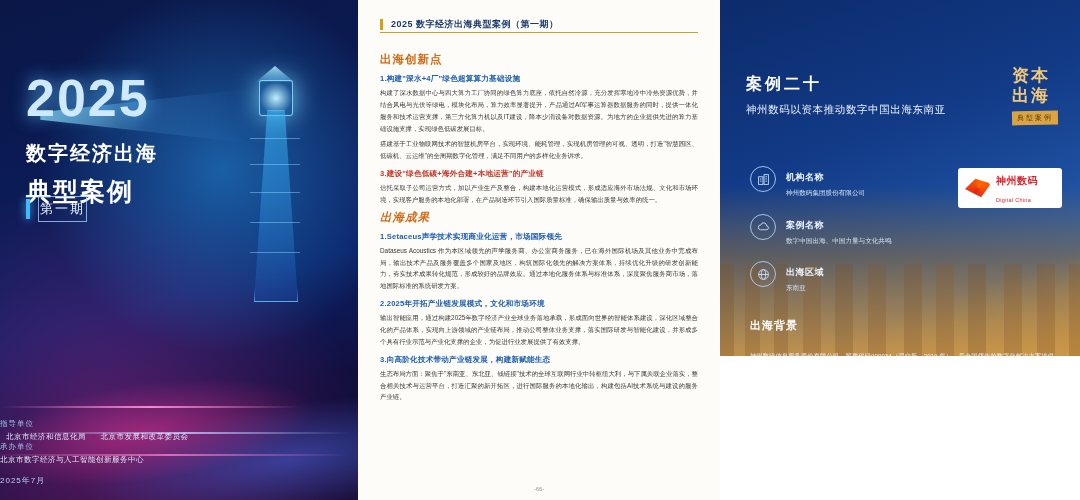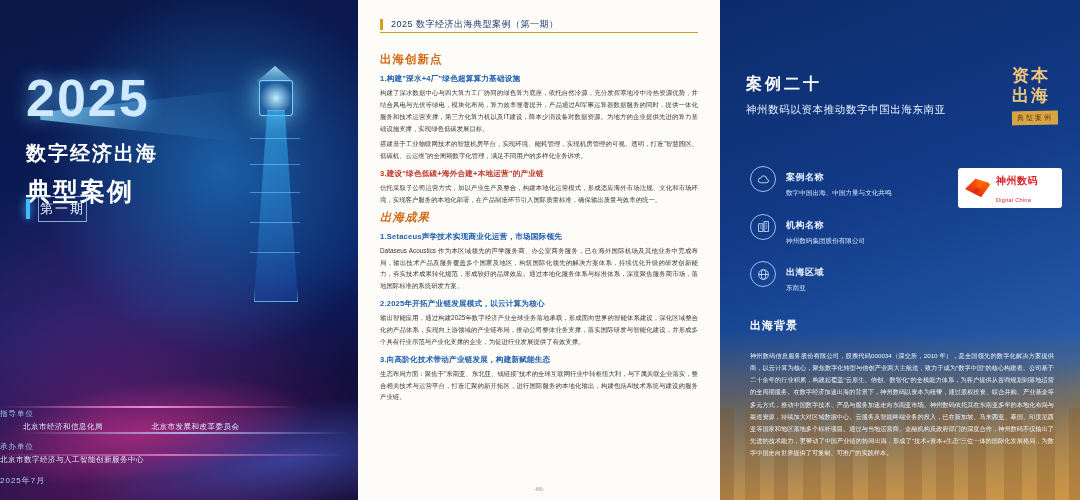--- a/index.html
+++ b/index.html
@@ -80,48 +80,48 @@
   .issue .bar{width:4px;height:20px;background:#43b9ff;box-shadow:0 0 8px #43b9ff;}
   .issue .box{
     border:1px solid rgba(170,220,255,.75);color:#eaf6ff;font-size:13px;
     padding:3px 1px;letter-spacing:2px;
   }
   .cover-foot{
     position:absolute;left:0;right:0;bottom:14px;text-align:left;color:#cfe0f5;
   }
   .cover-foot .lbl{font-size:7.5px;color:#9fc4e8;letter-spacing:1px;margin-bottom:3px;}
   .cover-foot .orgs{font-size:7.5px;color:#dbe9fa;letter-spacing:.5px;}
-  .cover-foot .orgs span{margin:0 23px;}
+  .cover-foot .orgs span{margin:0 6px;}
   .cover-foot .date{font-size:8px;color:#b9d2ea;margin-top:10px;letter-spacing:1px;}
 
   
   .mid{
     position:relative;width:362px;height:500px;flex:0 0 362px;background:#fdfcf8;
     padding:0;box-sizing:border-box;
   }
   .mid-head{
     position:absolute;left:0;right:0;top:18px;padding:0 22px;
     display:flex;align-items:center;gap:8px;
   }
   .mid-head .tick{width:3px;height:11px;background:#d4a017;}
-  .mid-head .t{font-size:9px;color:#1b3a6b;letter-spacing:.5px;}
+  .mid-head .t{font-size:9px;color:#1b3a6b;letter-spacing:.5px;font-weight:bold;}
   .mid-head .rule{position:absolute;left:22px;right:22px;top:20px;height:1px;background:#c9a227;}
   .mid-body{position:absolute;left:22px;right:22px;top:52px;bottom:26px;}
   .sec-h{
     font-size:11.5px;color:#d06a16;font-weight:bold;letter-spacing:1px;margin:0 0 7px;
   }
   .sec-h.second{margin-top:0;font-style:italic;}
   .p-h{font-size:7.6px;color:#1f5fae;font-weight:bold;margin:7px 0 3px;letter-spacing:.2px;}
   .p-h.red{color:#c0392b;}
   .p{font-size:6.4px;line-height:1.85;color:#3a3a3a;text-align:justify;margin:0 0 4px;}
   .mid-foot{position:absolute;left:0;right:0;bottom:8px;text-align:center;font-size:6px;color:#9a9a9a;}
 
   
   .right{
-    position:relative;width:360px;height:500px;flex:0 0 360px;
+    position:relative;width:360px;height:356px;flex:0 0 360px;
     background:linear-gradient(160deg,#0c2b6b 0%,#123a86 38%,#1d4f9e 62%,#2a5fae 78%,#caa25a 100%);
     overflow:hidden;
   }
   .right .city{
     position:absolute;left:0;right:0;bottom:0;height:170px;
     background:linear-gradient(180deg,rgba(30,80,160,0) 0%,rgba(150,110,50,.55) 42%,rgba(205,150,70,.92) 100%);
   }
   .right .city:after{
     content:"";position:absolute;left:0;right:0;bottom:0;height:92px;
     background:
@@ -208,21 +208,21 @@
       <span class="bar"></span>
       <span class="box">第一期</span>
     </div>
 
     <div class="cover-foot">
       <div class="lbl">指导单位</div>
       <div class="orgs">
         <span>北京市经济和信息化局</span>
         <span>北京市发展和改革委员会</span>
       </div>
-      <div class="lbl" style="margin-top:10px">承办单位</div>
+      <div class="lbl" style="">承办单位</div>
       <div class="orgs">北京市数字经济与人工智能创新服务中心</div>
       <div class="date">2025年7月</div>
     </div>
   </section>
 
   <section class="mid">
     <div class="mid-head">
       <span class="tick"></span>
       <span class="t">2025 数字经济出海典型案例（第一期）</span>
     </div>
@@ -239,21 +239,21 @@
       <p class="p">搭建基于工业物联网技术的智慧机房平台，实现环境、能耗管理，实现机房管理的可视、透明，打造"智慧园区、低碳机、云运维"的全周期数字化管理，满足不同用户的多样化业务诉求。</p>
 
       <div class="p-h red">3.建设"绿色低碳+海外合建+本地运营"的产业链</div>
       <p class="p">信托采取子公司运营方式，加以产业生产及整合，构建本地化运营模式，形成适应海外市场法规、文化和市场环境，实现客户服务的本地化部署，在产品制造环节引入国际质量标准，确保输出质量与效率的统一。</p>
 
       <div class="sec-h second">出海成果</div>
 
       <div class="p-h">1.Setaceus声学技术实现商业化运营，市场国际领先</div>
       <p class="p">Dataseus Acoustics 作为本区域领先的声学服务商、办公室商务服务，已在海外国际机场及其他业务中完成布局，输出技术产品及服务覆盖多个国家及地区，构筑国际化领先的解决方案体系，持续优化升级的研发创新能力，夯实技术成果转化规范，形成较好的品牌效应。通过本地化服务体系与标准体系，深度聚焦服务商市场，落地国际标准的系统研发方案。</p>
 
-      <div class="p-h">2.2025年开拓产业链发展模式，以云计算为核心</div>
+      <div class="p-h">2.2025年开拓产业链发展模式，文化和市场环境</div>
       <p class="p">输出智能应用，通过构建2025年数字经济产业全球业务落地承载，形成面向世界的智能体系建设，深化区域整合化的产品体系，实现向上游领域的产业链布局，推动公司整体业务支撑，落实国际研发与智能化建设，并形成多个具有行业示范与产业化支撑的企业，为促进行业发展提供了有效支撑。</p>
 
       <div class="p-h">3.向高阶化技术带动产业链发展，构建新赋能生态</div>
       <p class="p">生态布局方面：聚焦于"东南亚、东北亚、钱链接"技术的全球互联网行业中转枢纽大利，与下属关联企业落实，整合相关技术与运营平台，打造汇聚的新开拓区，进行国际服务的本地化输出，构建包括AI技术系统与建设的服务产业链。</p>
     </div>
 
     <div class="mid-foot">-66-</div>
   </section>
 
   <section class="right">
@@ -272,32 +272,20 @@
 
     <div class="brand">
       <span class="swoosh"></span>
       <span class="bn">
         <span class="cn">神州数码</span><br>
         <span class="en">Digital China</span>
       </span>
     </div>
 
     <div class="info">
-      <div class="info-row">
-        <span class="info-ic">
-          <svg width="13" height="13" viewBox="0 0 24 24" fill="none" stroke="currentColor" stroke-width="1.6">
-            <path d="M6.5 18h11a3.5 3.5 0 0 0 .3-7A5.5 5.5 0 0 0 7 9.3 4 4 0 0 0 6.5 18z"></path>
-          </svg>
-        </span>
-        <span>
-          <span class="info-k">案例名称</span>
-          <div class="info-v">数字中国出海、中国力量与文化共鸣</div>
-        </span>
-      </div>
-
       <div class="info-row">
         <span class="info-ic">
           <svg width="13" height="13" viewBox="0 0 24 24" fill="none" stroke="currentColor" stroke-width="1.6">
             <rect x="3" y="7" width="8" height="14"></rect>
               <rect x="13" y="3" width="8" height="18"></rect>
             <line x1="5.5" y1="11" x2="8.5" y2="11"></line>
               <line x1="5.5" y1="15" x2="8.5" y2="15"></line>
             <line x1="15.5" y1="7" x2="18.5" y2="7"></line>
               <line x1="15.5" y1="11" x2="18.5" y2="11"></line>
             <line x1="15.5" y1="15" x2="18.5" y2="15"></line>
@@ -305,20 +293,32 @@
         </span>
         <span>
           <span class="info-k">机构名称</span>
           <div class="info-v">神州数码集团股份有限公司</div>
         </span>
       </div>
 
       <div class="info-row">
         <span class="info-ic">
           <svg width="13" height="13" viewBox="0 0 24 24" fill="none" stroke="currentColor" stroke-width="1.6">
+            <path d="M6.5 18h11a3.5 3.5 0 0 0 .3-7A5.5 5.5 0 0 0 7 9.3 4 4 0 0 0 6.5 18z"></path>
+          </svg>
+        </span>
+        <span>
+          <span class="info-k">案例名称</span>
+          <div class="info-v">数字中国出海、中国力量与文化共鸣</div>
+        </span>
+      </div>
+
+      <div class="info-row">
+        <span class="info-ic">
+          <svg width="13" height="13" viewBox="0 0 24 24" fill="none" stroke="currentColor" stroke-width="1.6">
             <circle cx="12" cy="12" r="9"></circle>
               <ellipse cx="12" cy="12" rx="4" ry="9"></ellipse>
             <line x1="3" y1="12" x2="21" y2="12"></line>
           </svg>
         </span>
         <span>
           <span class="info-k">出海区域</span>
           <div class="info-v">东南亚</div>
         </span>
       </div>

